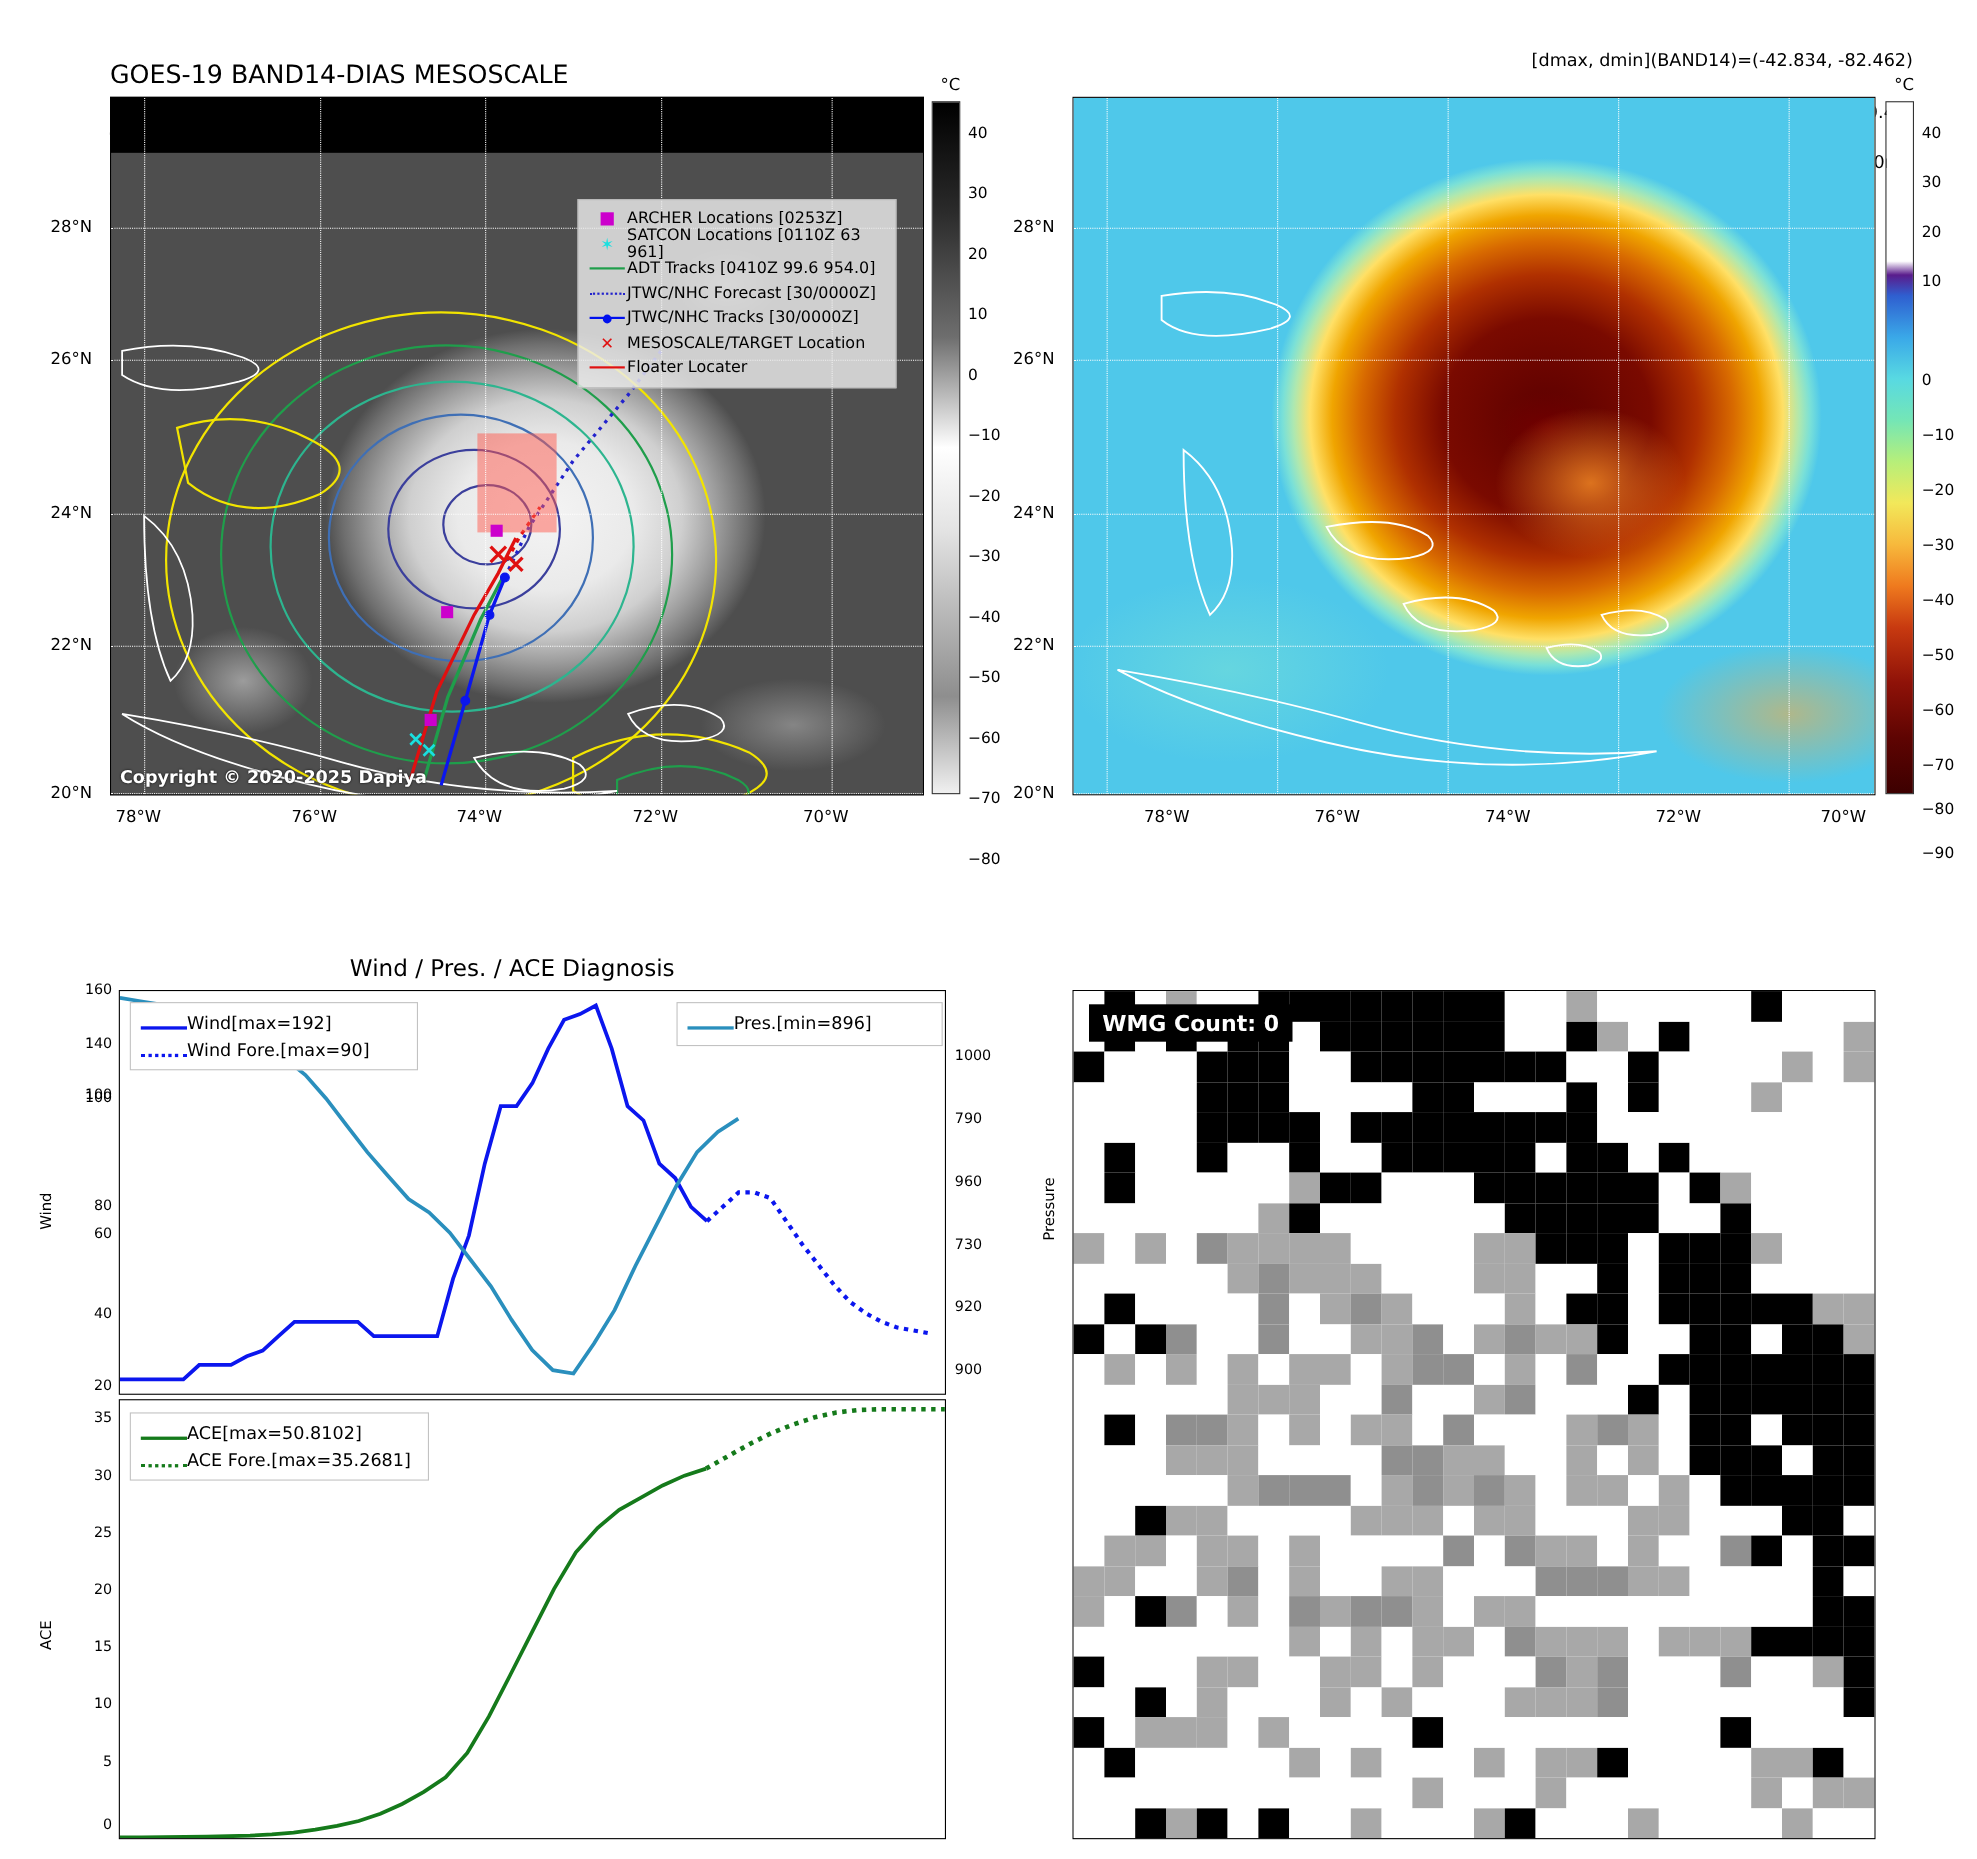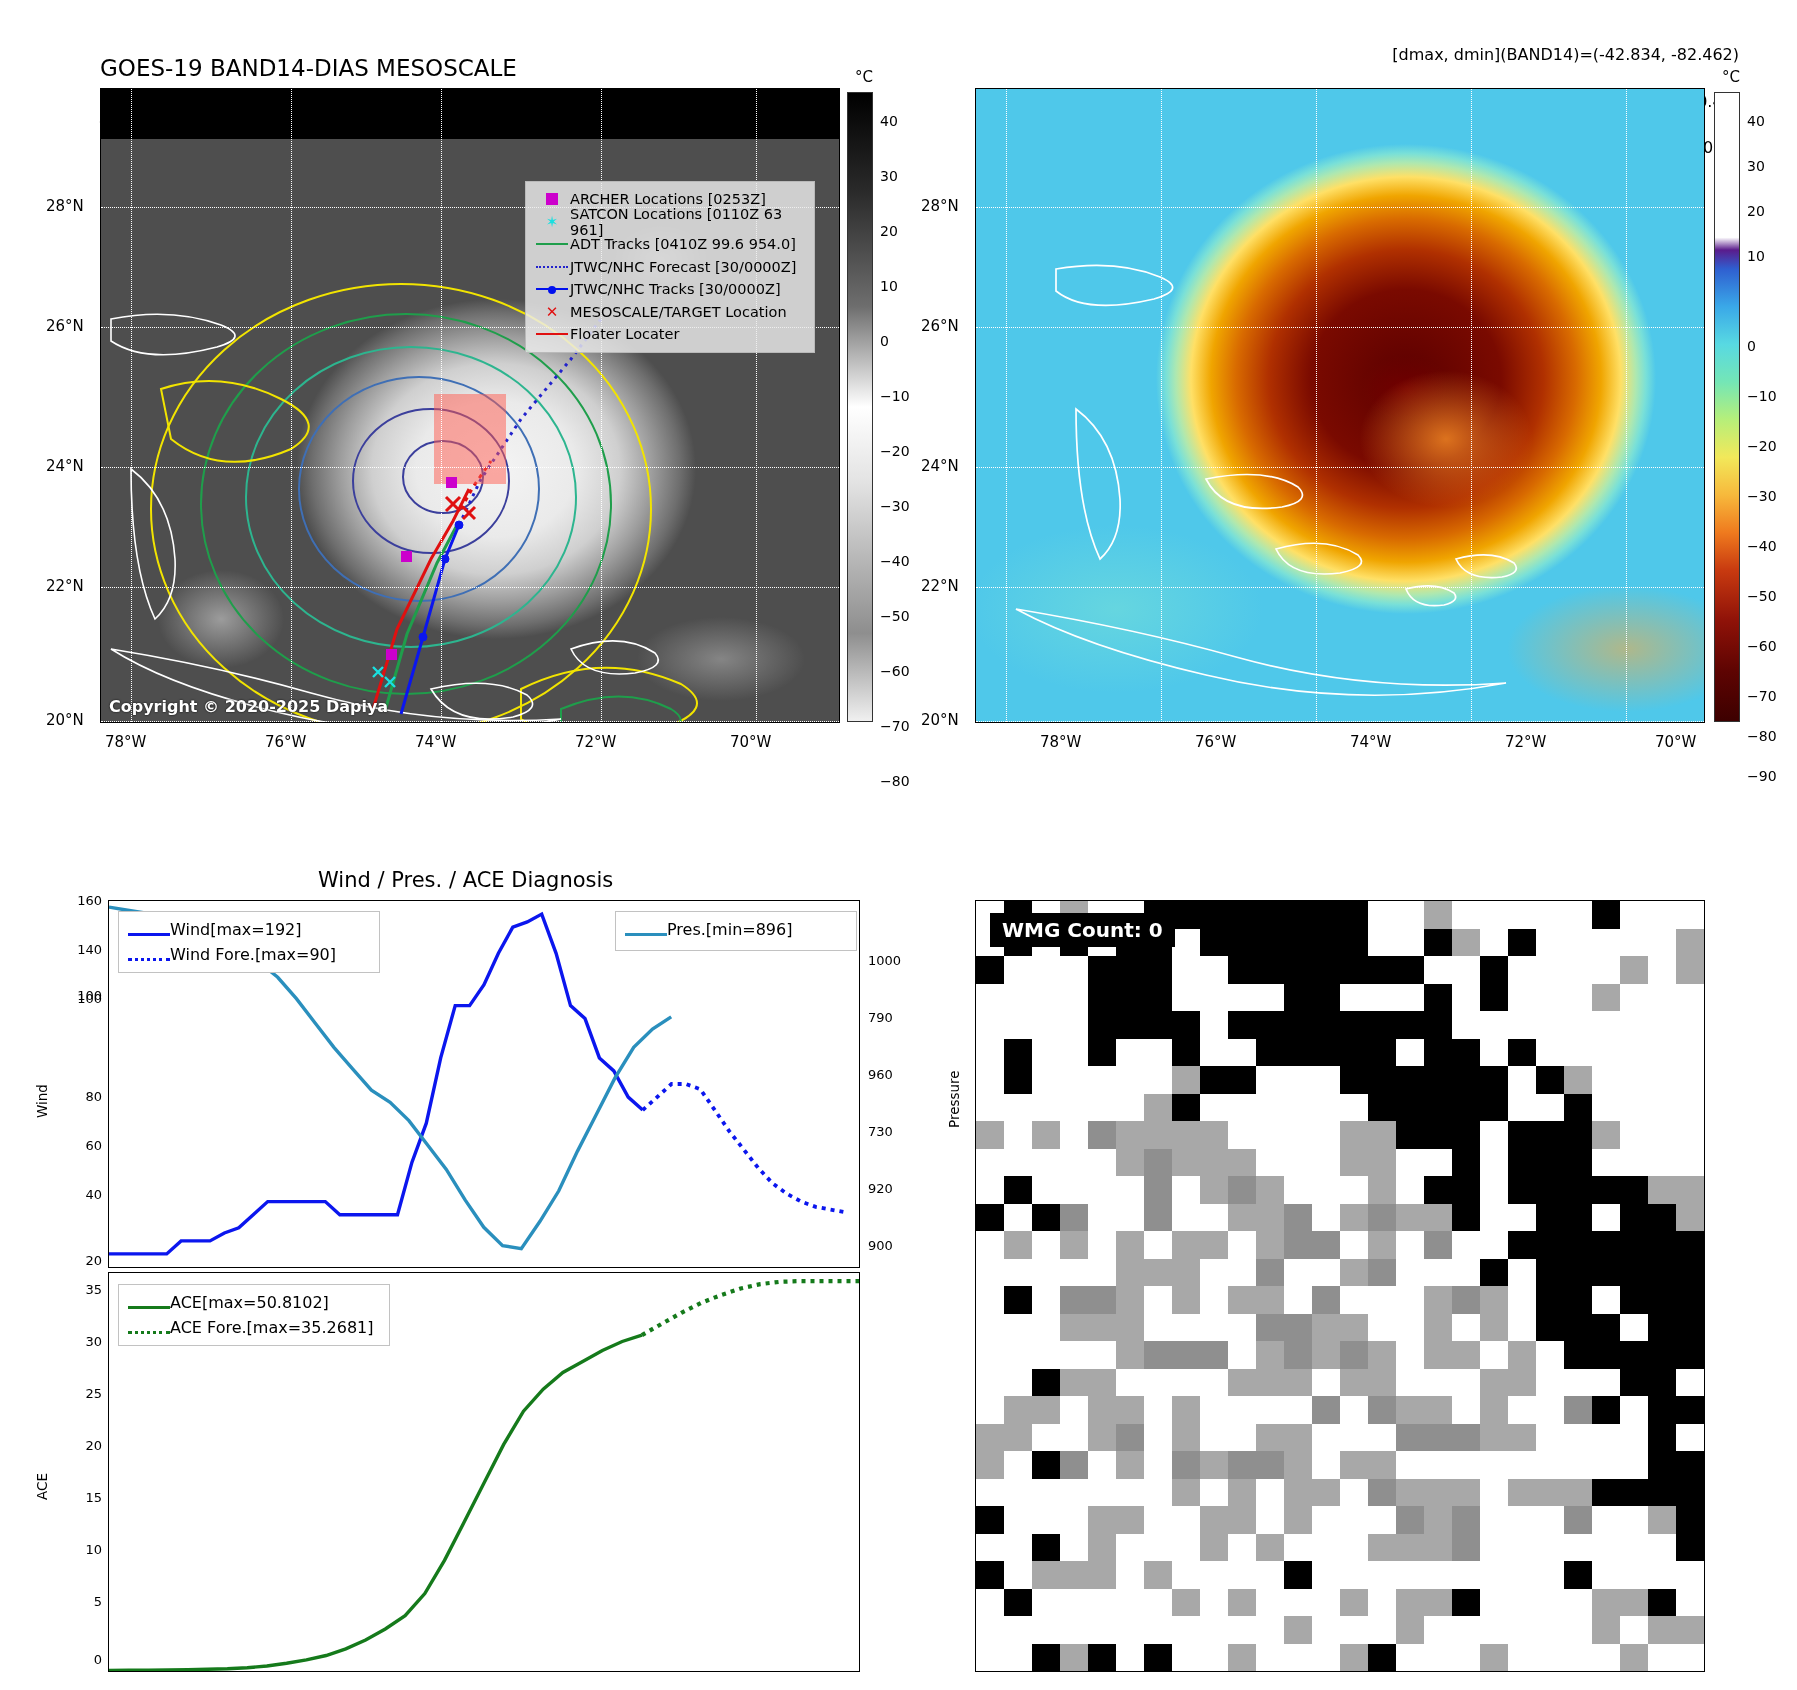--- a/index.html
+++ b/index.html
@@ -344,21 +344,21 @@
       <polyline points="533.7,209.1 548.1,196.1 562.5,183.0 576.9,183.0 591.3,188.2 605.8,209.1 620.2,230.1 634.6,248.4 649.0,266.7 663.5,282.3 677.9,292.8 692.3,300.6 706.7,305.9 721.2,308.5 735.6,311.1" fill="none" stroke="#0b16ee" stroke-width="3.8" stroke-dasharray="4 5"></polyline>
       <polyline points="0.0,6.1 18.7,9.2 37.5,12.2 56.2,15.2 75.0,21.4 93.7,27.4 112.4,36.6 131.2,48.8 149.9,61.0 168.7,76.3 187.4,97.6 206.1,122.0 224.9,146.4 243.6,167.8 262.4,189.1 281.1,201.3 299.9,219.6 318.6,244.0 337.3,268.4 356.1,298.9 374.8,326.3 393.6,344.6 412.3,347.7 431.0,320.3 449.8,289.8 468.5,250.1 487.3,213.5 506.0,176.9 524.7,146.4 543.5,128.1 562.2,115.9" fill="none" stroke="#2a8fbd" stroke-width="3.4"></polyline>
     </svg>
 </div>
 
 <div class="ax-tick" style="left:62px; top:893px; width:40px">160</div>
 <div class="ax-tick" style="left:62px; top:942px; width:40px">140</div>
 <div class="ax-tick" style="left:62px; top:991px; width:40px">100</div>
 <div class="ax-tick" style="left:62px; top:988px; width:40px">100</div>
 <div class="ax-tick" style="left:62px; top:1089px; width:40px">80</div>
-<div class="ax-tick" style="left:62px; top:1138px; width:40px">60</div>
+<div class="ax-tick" style="left:62px; top:1114px; width:40px">60</div>
 <div class="ax-tick" style="left:62px; top:1187px; width:40px">40</div>
 <div class="ax-tick" style="left:62px; top:1253px; width:40px">20</div>
 <div class="ax-name" style="left:34px; top:1118px">Wind</div>
 
 <div class="ax-tick" style="left:868px; top:953px; width:46px; text-align:left">1000</div>
 <div class="ax-tick" style="left:868px; top:1010px; width:46px; text-align:left">790</div>
 <div class="ax-tick" style="left:868px; top:1067px; width:46px; text-align:left">960</div>
 <div class="ax-tick" style="left:868px; top:1124px; width:46px; text-align:left">730</div>
 <div class="ax-tick" style="left:868px; top:1181px; width:46px; text-align:left">920</div>
 <div class="ax-tick" style="left:868px; top:1238px; width:46px; text-align:left">900</div>

